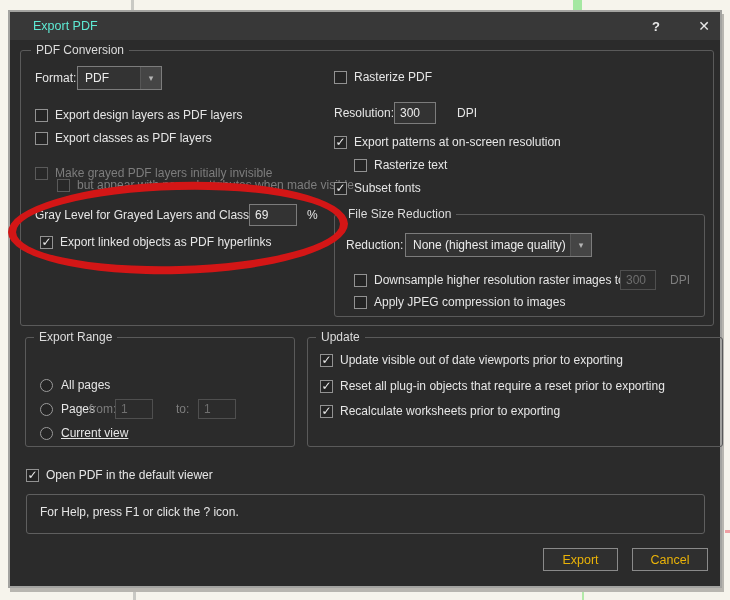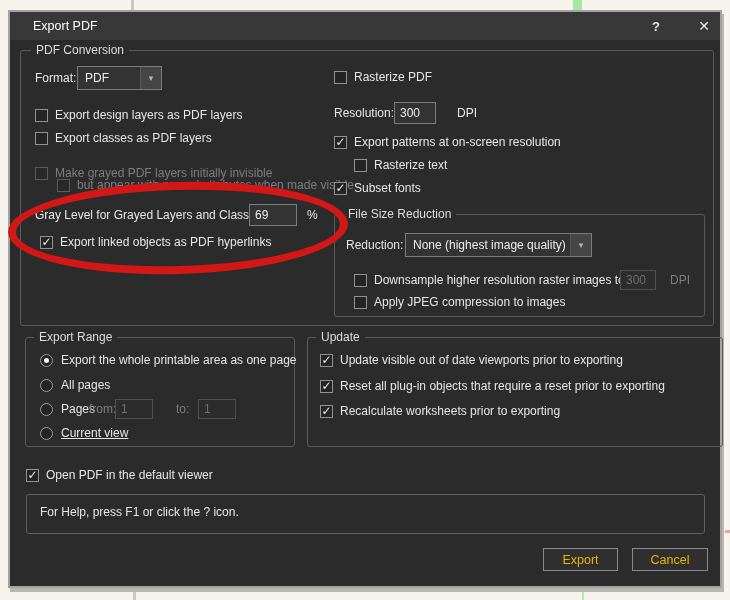--- a/index.html
+++ b/index.html
@@ -14,21 +14,21 @@
   
   .dialog{
     position:absolute;left:8px;top:10px;width:714px;height:578px;
     box-sizing:border-box;border:2px solid #a3a3a0;background:#2b2b2b;
     box-shadow:2px 4px 0 #b8b6b0;
   }
   .titlebar{
     position:absolute;left:0;top:0;right:0;height:28px;background:#383838;
     display:flex;align-items:center;
   }
-  .titlebar .title{margin-left:23px;font-size:12.5px;color:#ffffff;}
+  .titlebar .title{margin-left:23px;font-size:12.5px;color:#5eead4;}
   .tb-btn{position:absolute;top:0;height:28px;display:flex;align-items:center;justify-content:center;color:#e8e8e8;cursor:default;}
   .tb-help{left:634px;width:24px;font-size:13px;font-weight:bold;}
   .tb-close{left:680px;width:28px;font-size:14px;}
   
   .group{position:absolute;box-sizing:border-box;border:1px solid #5a5a5a;border-radius:3px;}
   .group-label{position:absolute;top:-8px;background:#2b2b2b;padding:0 5px;color:#dcdcdc;white-space:nowrap;}
   
   .row{position:absolute;height:18px;display:flex;align-items:center;white-space:nowrap;}
   .row .lbl{color:#e6e6e6;}
   .row.disabled .lbl{color:#7d7d7d;}
@@ -182,26 +182,20 @@
     <span class="lbl">DPI</span>
   </div>
   <div class="row" style="left:344px;top:281px;">
     <span class="box"></span>
     <span class="lbl">Apply JPEG compression to images</span>
   </div>
 
   <div class="group" style="left:15px;top:325px;width:270px;height:110px;">
     <span class="group-label" style="left:8px;">Export Range</span>
   </div>
-  <div class="row" style="left:30px;top:339px;">
-    <span class="radio">
-        <span class="dot"></span>
-      </span>
-    <span class="lbl">Export the whole printable area as one page</span>
-  </div>
   <div class="row" style="left:30px;top:364px;">
     <span class="radio"></span>
     <span class="lbl">All pages</span>
   </div>
   <div class="row" style="left:30px;top:388px;">
     <span class="radio"></span>
     <span class="lbl">Pages</span>
   </div>
   <div class="row disabled" style="left:79px;top:388px;">
     <span class="lbl">from:</span>

